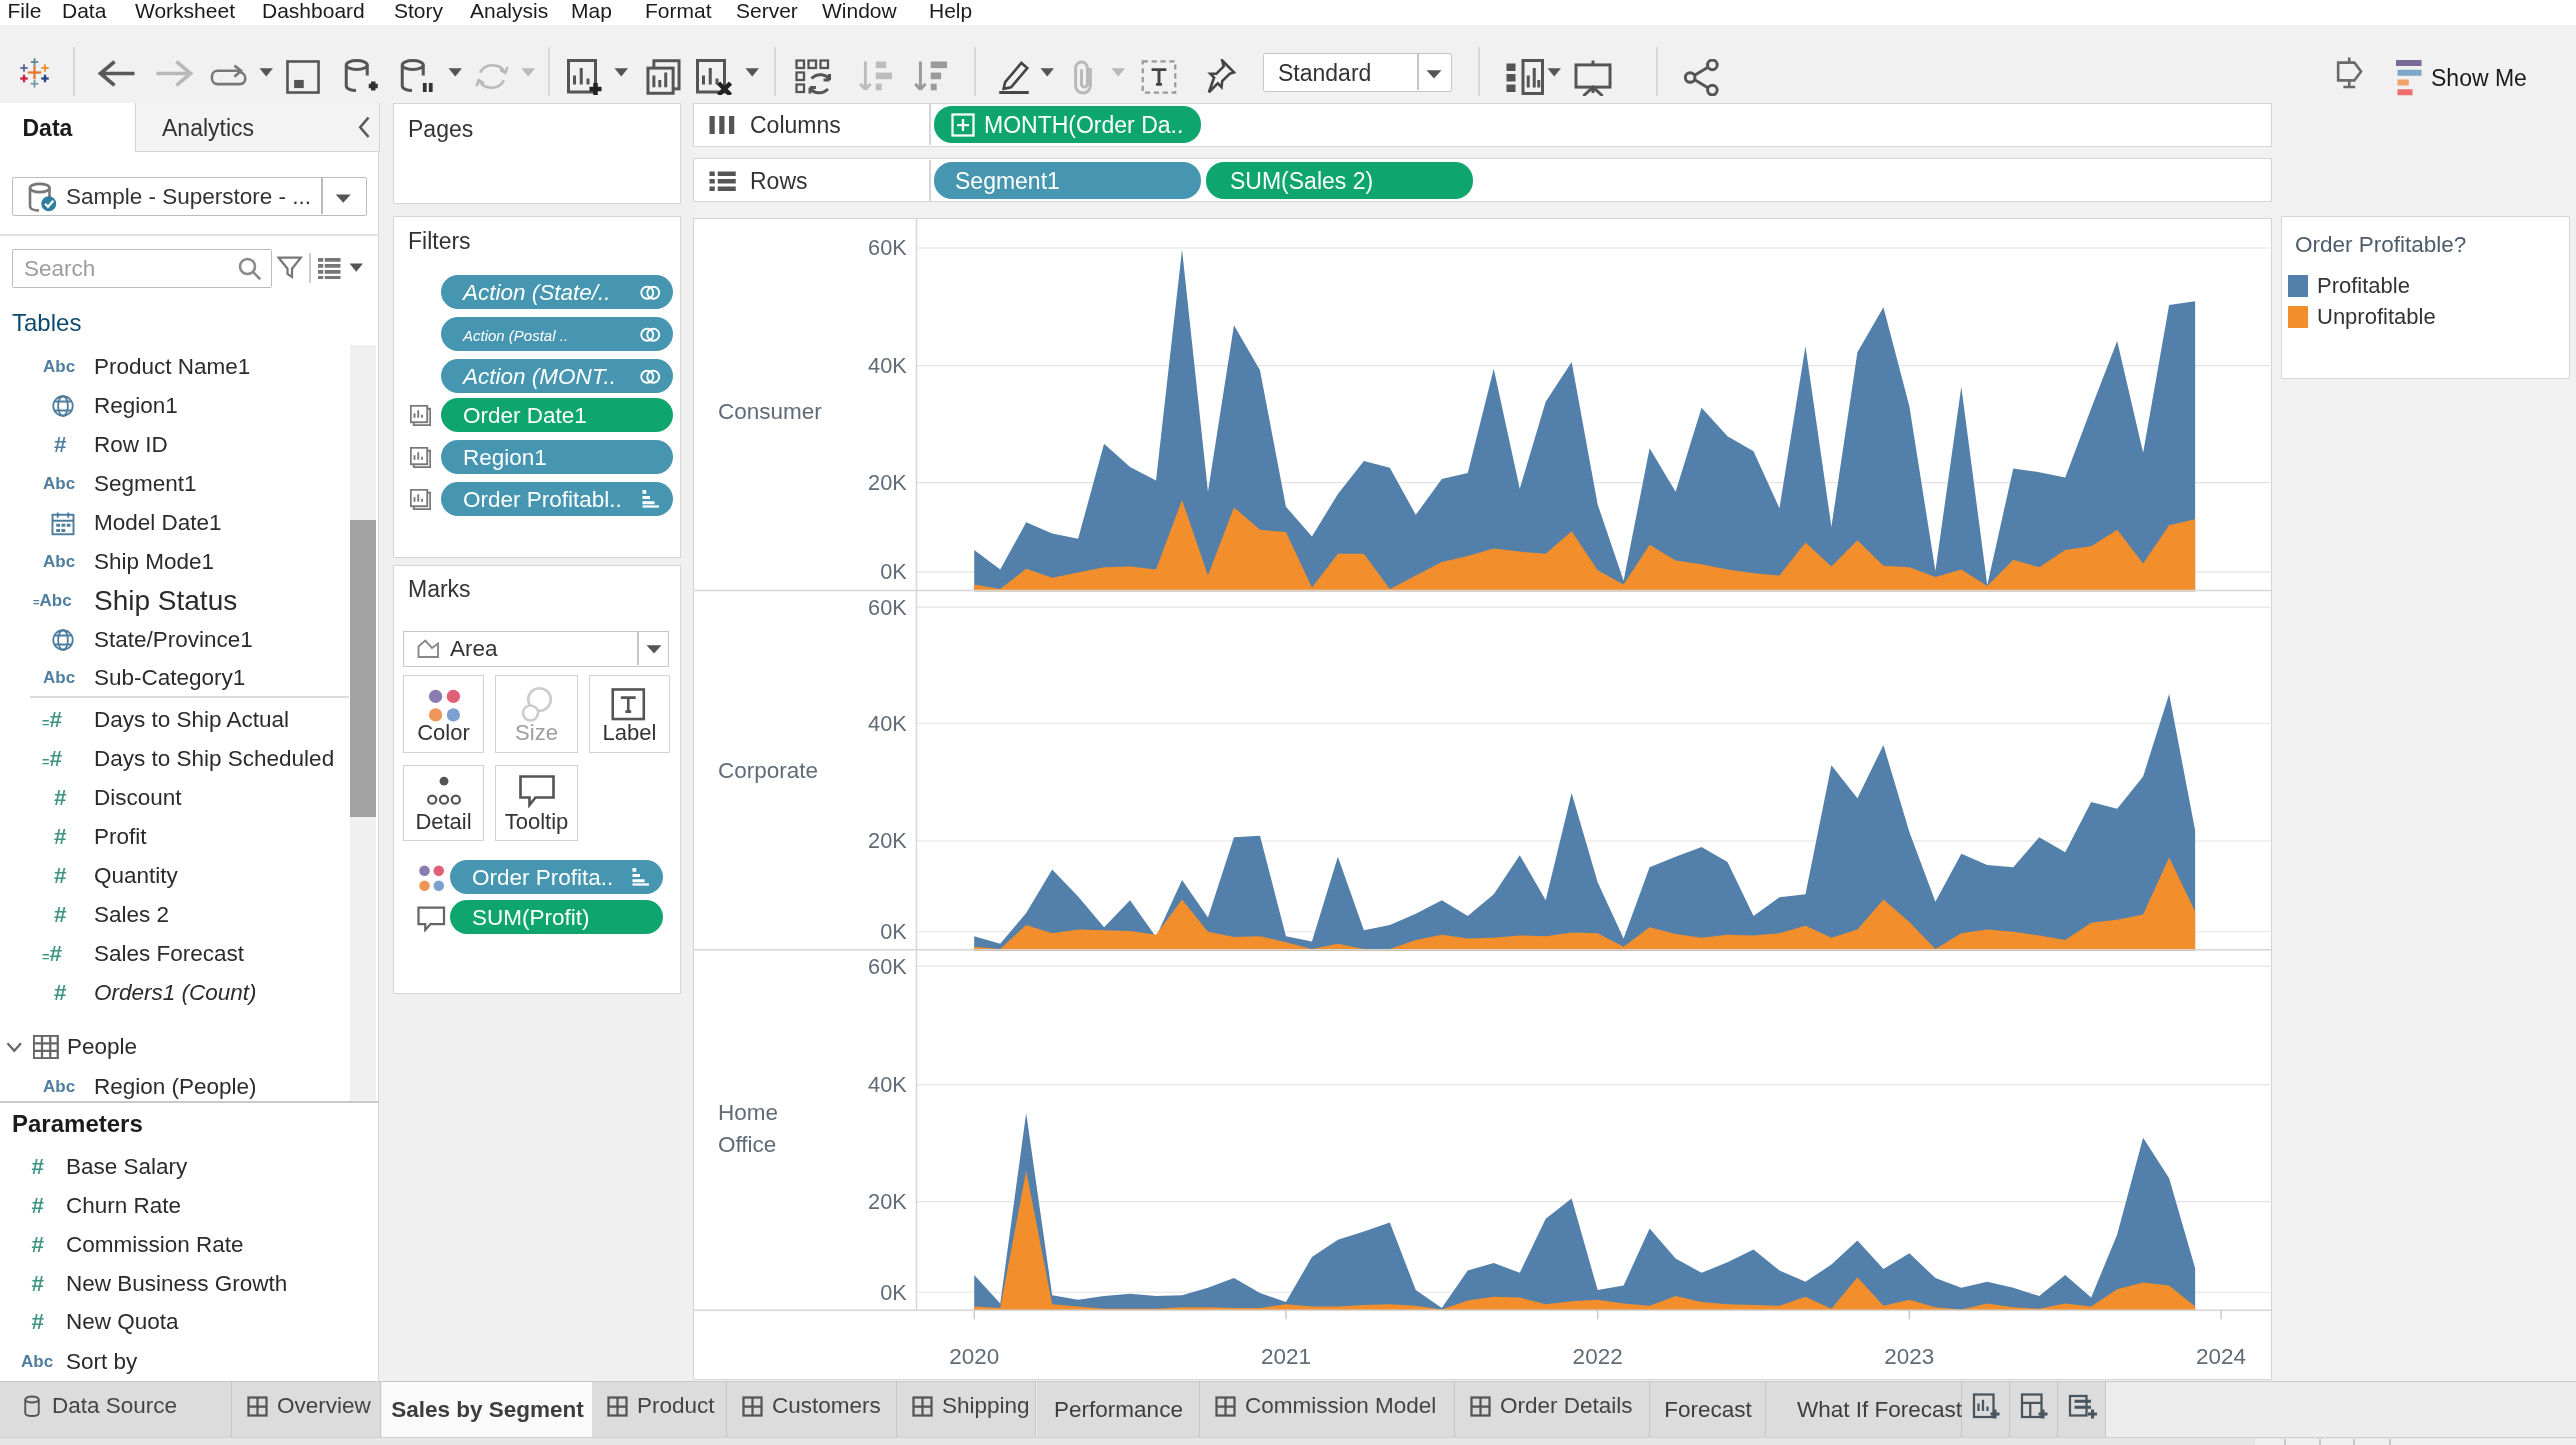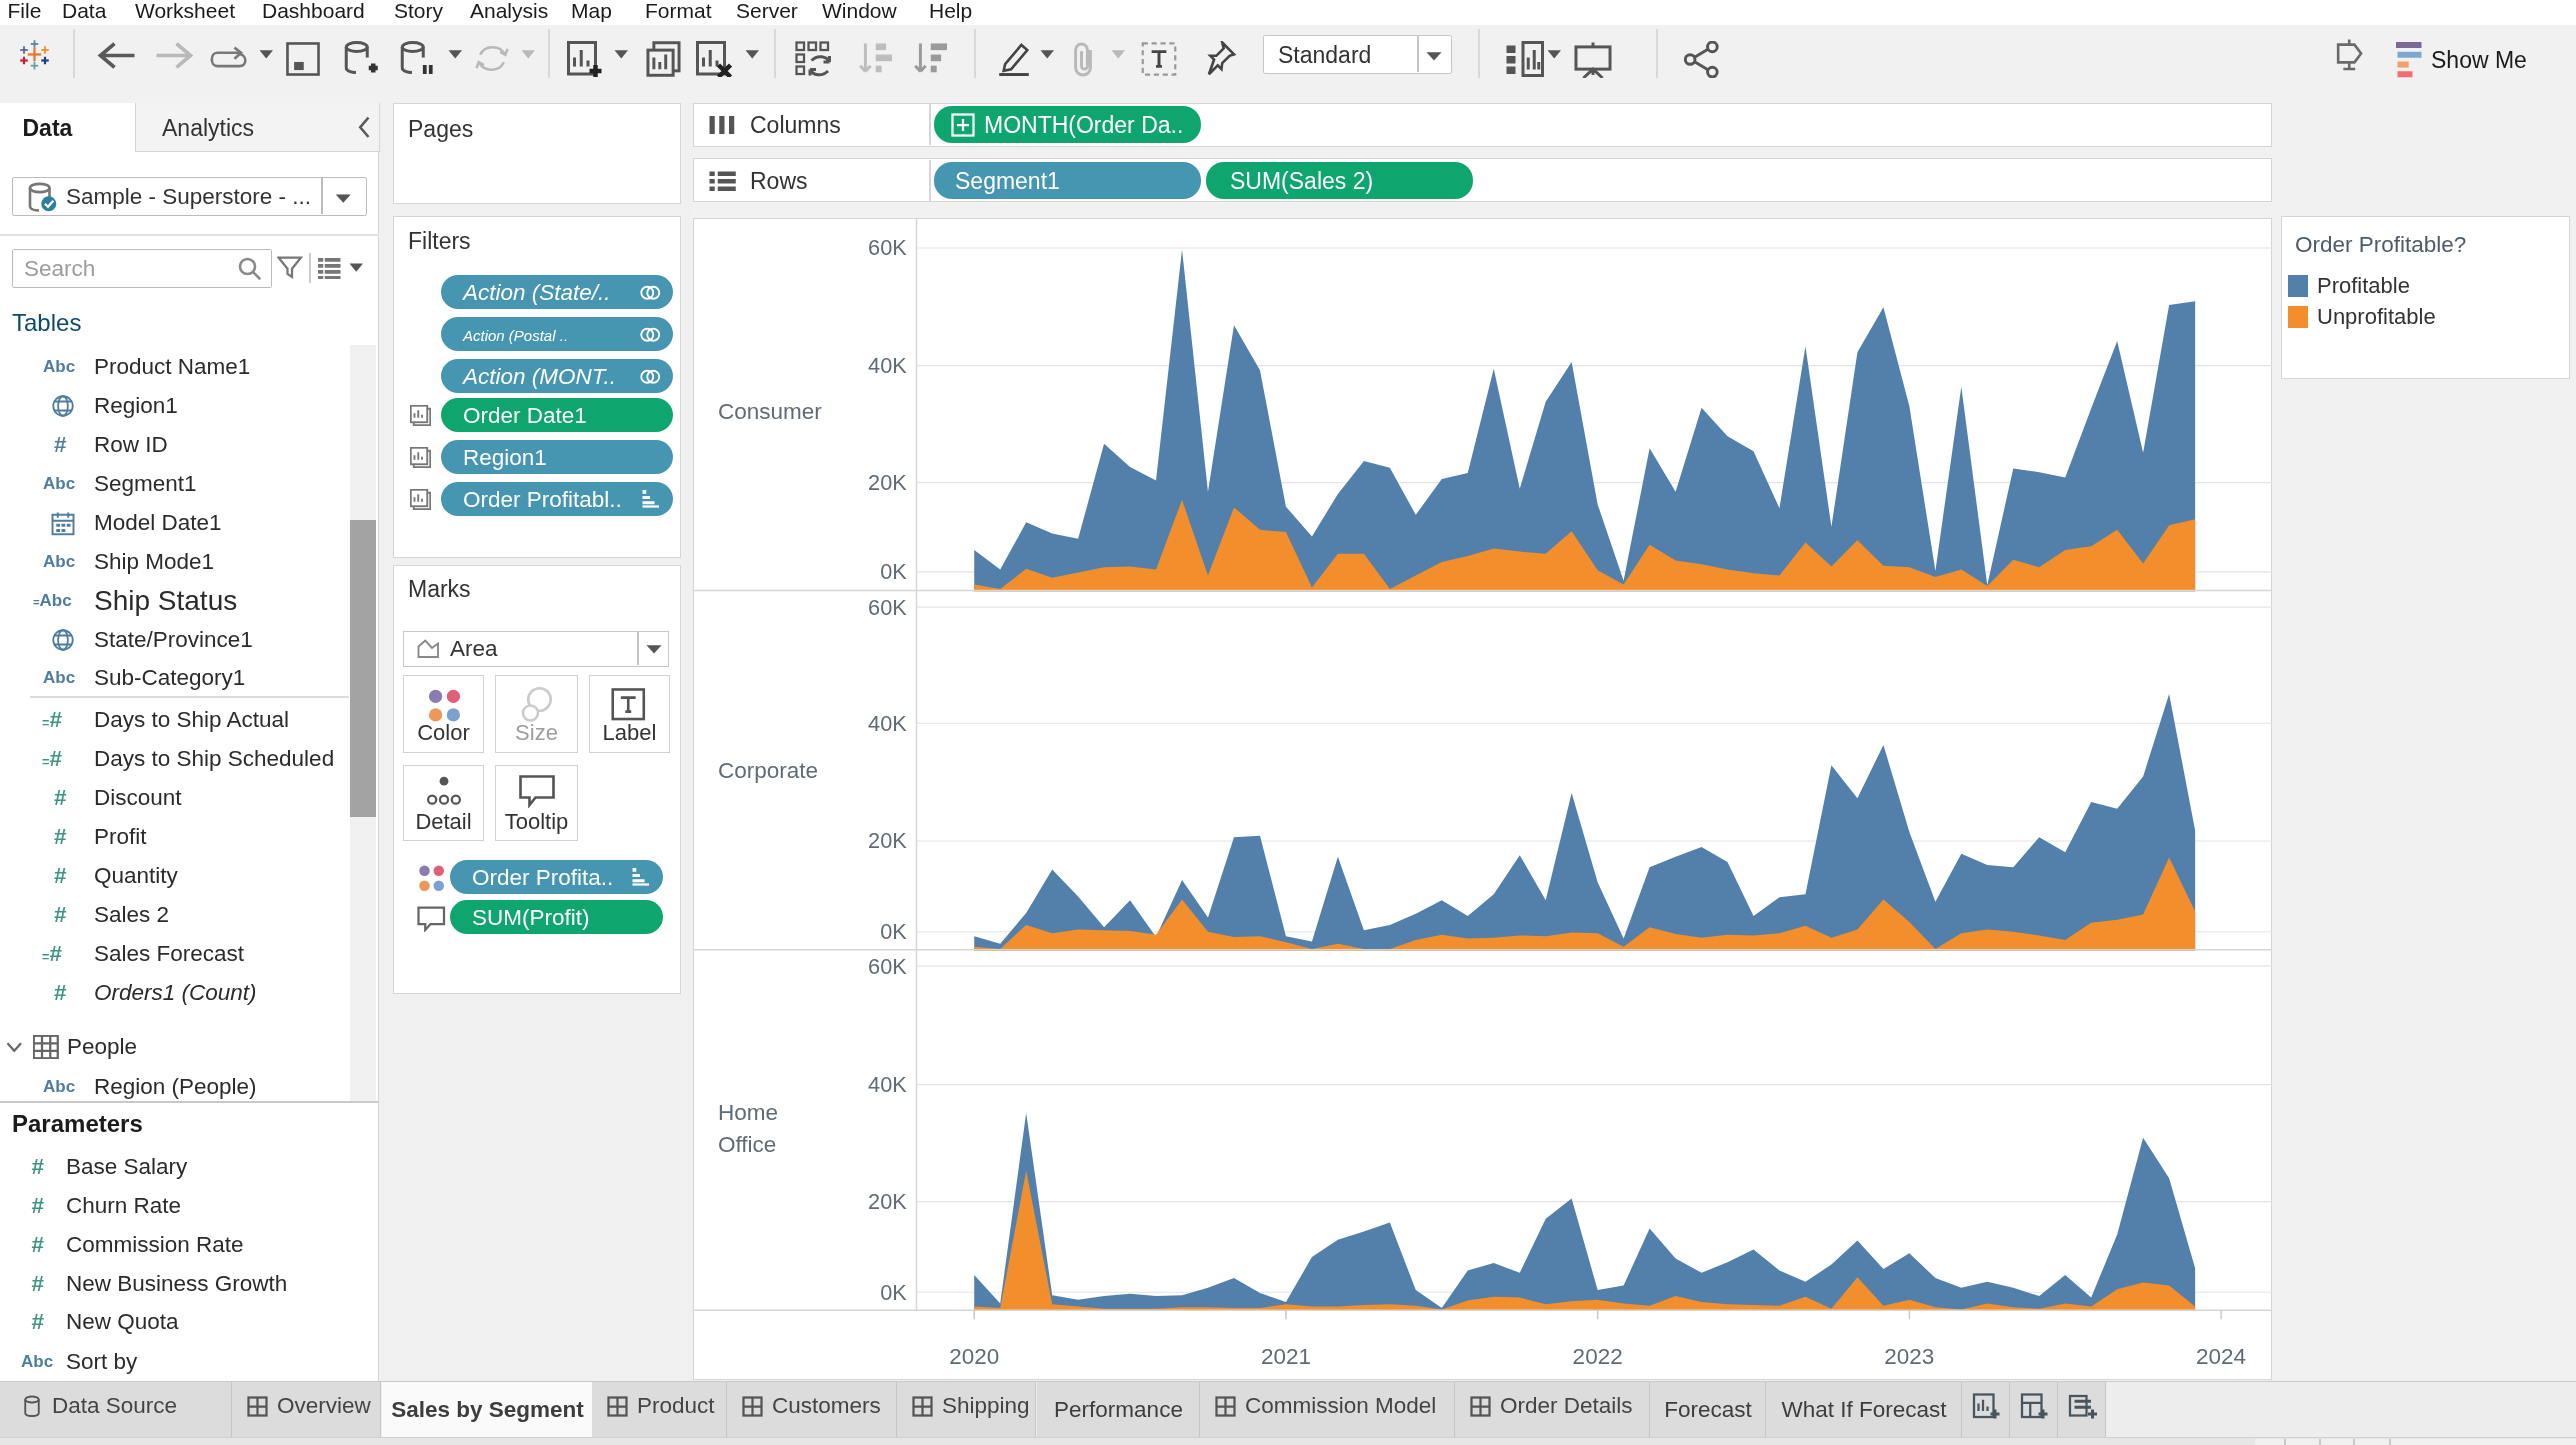--- a/index.html
+++ b/index.html
@@ -15,21 +15,21 @@
 <div class="vc" style="left:135px;top:11.2px;font-size:21px;color:#1b1b1b">Worksheet</div>
 <div class="vc" style="left:262px;top:11.2px;font-size:21px;color:#1b1b1b">Dashboard</div>
 <div class="vc" style="left:394px;top:11.2px;font-size:21px;color:#1b1b1b">Story</div>
 <div class="vc" style="left:470px;top:11.2px;font-size:21px;color:#1b1b1b">Analysis</div>
 <div class="vc" style="left:571px;top:11.2px;font-size:21px;color:#1b1b1b">Map</div>
 <div class="vc" style="left:645px;top:11.2px;font-size:21px;color:#1b1b1b">Format</div>
 <div class="vc" style="left:736px;top:11.2px;font-size:21px;color:#1b1b1b">Server</div>
 <div class="vc" style="left:822px;top:11.2px;font-size:21px;color:#1b1b1b">Window</div>
 <div class="vc" style="left:929px;top:11.2px;font-size:21px;color:#1b1b1b">Help</div>
 <div class="abs" style="left:0;top:25px;width:2576px;height:78px;background:#f1f1f1"></div>
-<div class="abs" style="left:0;top:15px;width:2576px;height:68px">
+<div class="abs" style="left:0;top:33px;width:2576px;height:68px">
 <svg class="abs" style="left:18px;top:23px" width="33" height="33" viewBox="0 0 44 44">
       <rect x="13" y="20.5" width="18" height="3" fill="#e8762d"></rect>
       <rect x="20.5" y="13" width="3" height="18" fill="#e8762d"></rect>
       <rect x="17" y="6.8" width="10" height="2.4" fill="#5b879b"></rect>
       <rect x="20.8" y="3" width="2.4" height="10" fill="#5b879b"></rect>
       <rect x="3" y="14.8" width="10" height="2.4" fill="#5c6692"></rect>
       <rect x="6.8" y="11" width="2.4" height="10" fill="#5c6692"></rect>
       <rect x="31" y="14.8" width="10" height="2.4" fill="#eb9129"></rect>
       <rect x="34.8" y="11" width="2.4" height="10" fill="#eb9129"></rect>
       <rect x="3" y="28.5" width="10" height="3" fill="#c72037"></rect>
@@ -548,21 +548,21 @@
     <rect x="2" y="2" width="24" height="24" stroke="#555" stroke-width="3" fill="none"></rect>
     <path d="M14 2 L14 26 M2 14 L26 14" stroke="#555" stroke-width="3"></path>
   </svg>
 <div class="vc" style="left:1245px;top:1406px;font-size:22.5px;color:#444;white-space:nowrap">Commission Model</div>
 <svg class="abs" style="left:1470px;top:1396px" width="21" height="21" viewBox="0 0 28 28">
     <rect x="2" y="2" width="24" height="24" stroke="#555" stroke-width="3" fill="none"></rect>
     <path d="M14 2 L14 26 M2 14 L26 14" stroke="#555" stroke-width="3"></path>
   </svg>
 <div class="vc" style="left:1500px;top:1406px;font-size:22.5px;color:#444;white-space:nowrap">Order Details</div>
 <div class="abs" style="left:1650px;top:1382px;width:116px;height:55px;line-height:55px;text-align:center;font-size:22.5px;color:#3d3d3d;white-space:nowrap">Forecast</div>
-<div class="abs" style="left:1766px;top:1382px;width:196px;height:55px;line-height:55px;text-align:center;font-size:22.5px;color:#3d3d3d;white-space:nowrap">What If Forecast</div>
+<div class="abs" style="left:1766px;top:1382px;width:196px;height:55px;line-height:55px;text-align:right;font-size:22.5px;color:#3d3d3d;white-space:nowrap">What If Forecast</div>
 <div class="abs" style="left:1962px;top:1382px;width:48px;height:55px;background:#dcdcdc;border-right:1.5px solid #c6c6c6"></div>
 <svg class="abs" style="left:1971px;top:1393px" width="31.5" height="28.5" viewBox="0 0 42 38">
     <rect x="4" y="2" width="26" height="30" stroke="#49555e" stroke-width="3" fill="none"></rect>
     <path d="M10 24 L10 14 M16 24 L16 9 M22 24 L22 18" stroke="#49555e" stroke-width="3"></path>
     <path d="M26 28 L38 28 M32 22 L32 34" stroke="#49555e" stroke-width="4"></path>
   </svg>
 <div class="abs" style="left:2010px;top:1382px;width:48px;height:55px;background:#dcdcdc;border-right:1.5px solid #c6c6c6"></div>
 <svg class="abs" style="left:2019px;top:1393px" width="31.5" height="28.5" viewBox="0 0 42 38">
     <rect x="4" y="2" width="26" height="30" stroke="#49555e" stroke-width="3" fill="none"></rect>
     <path d="M4 13 L30 13 M15 13 L15 32" stroke="#49555e" stroke-width="3"></path>

